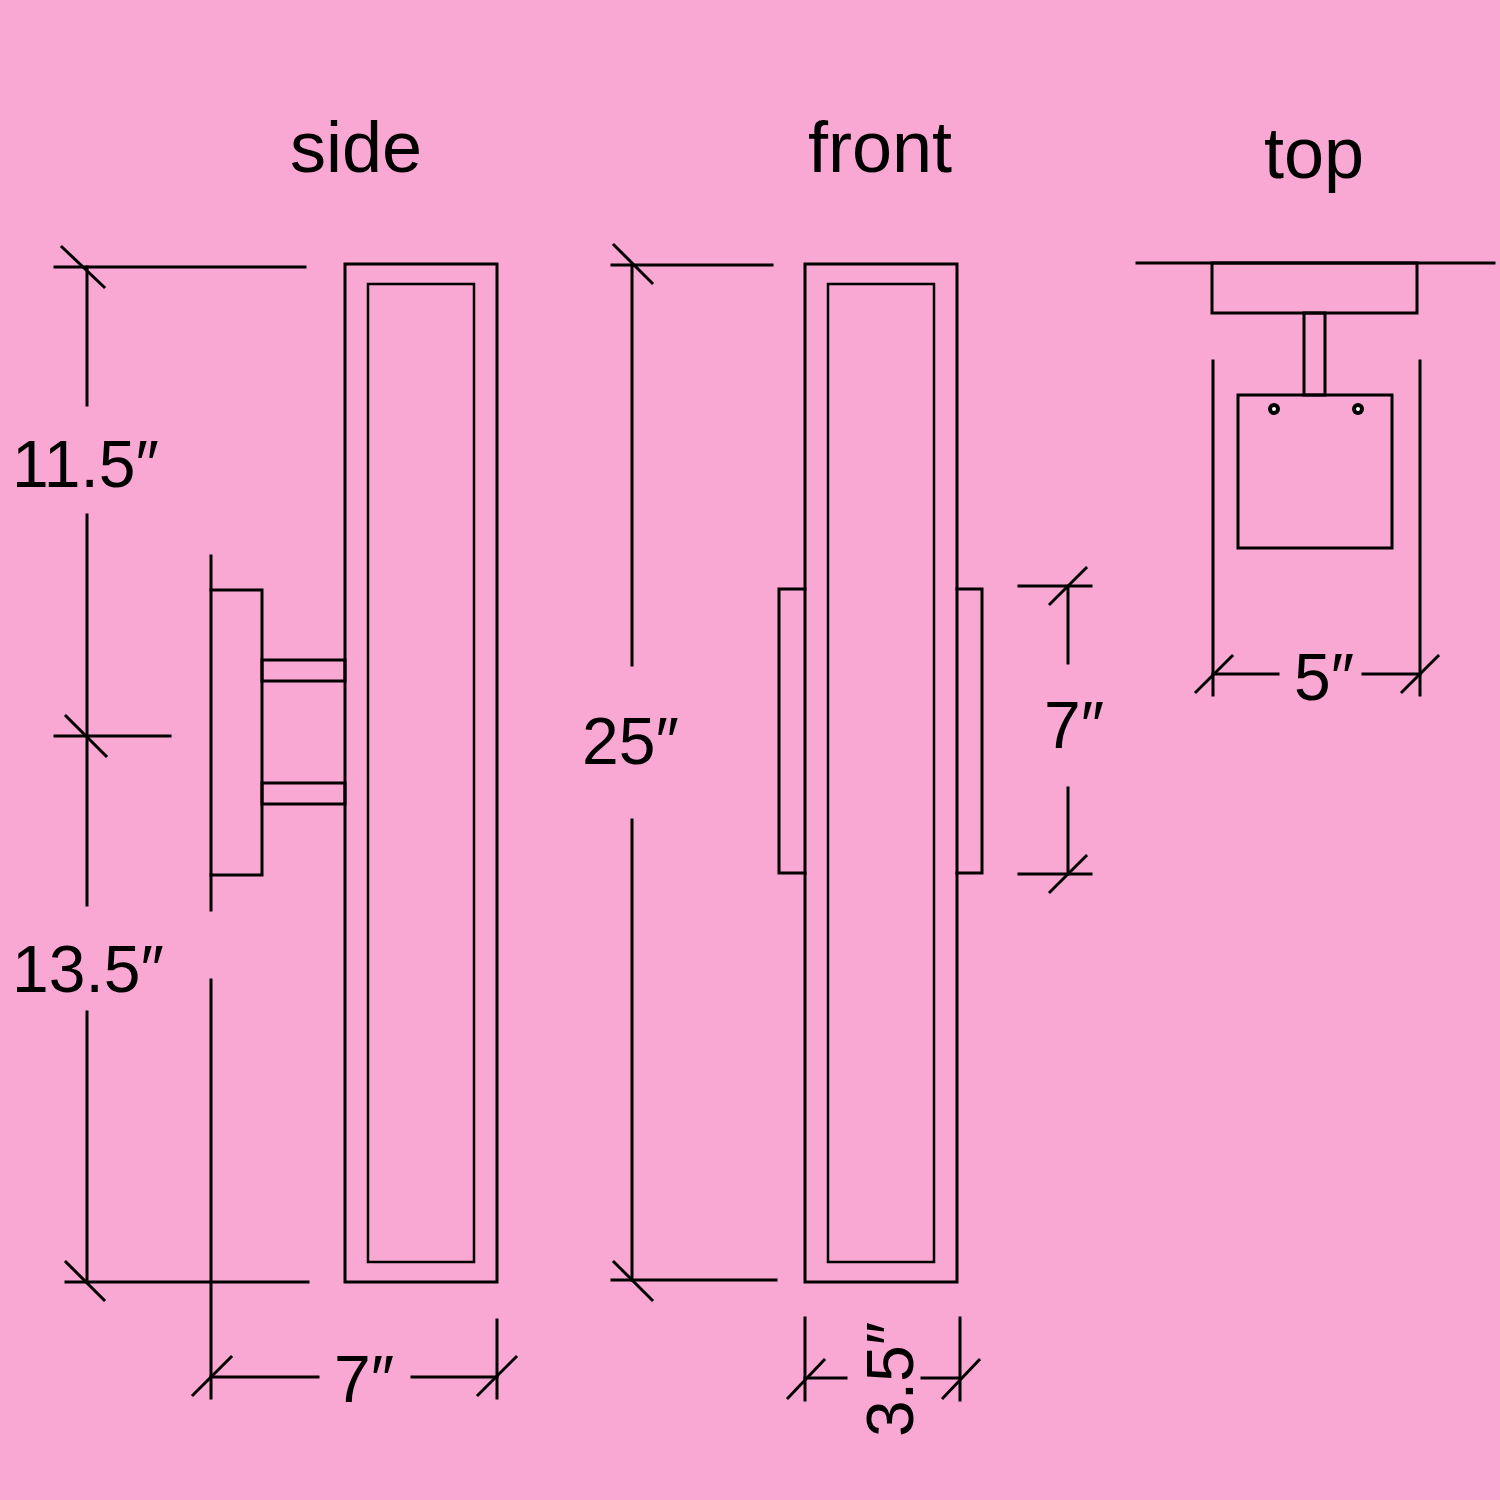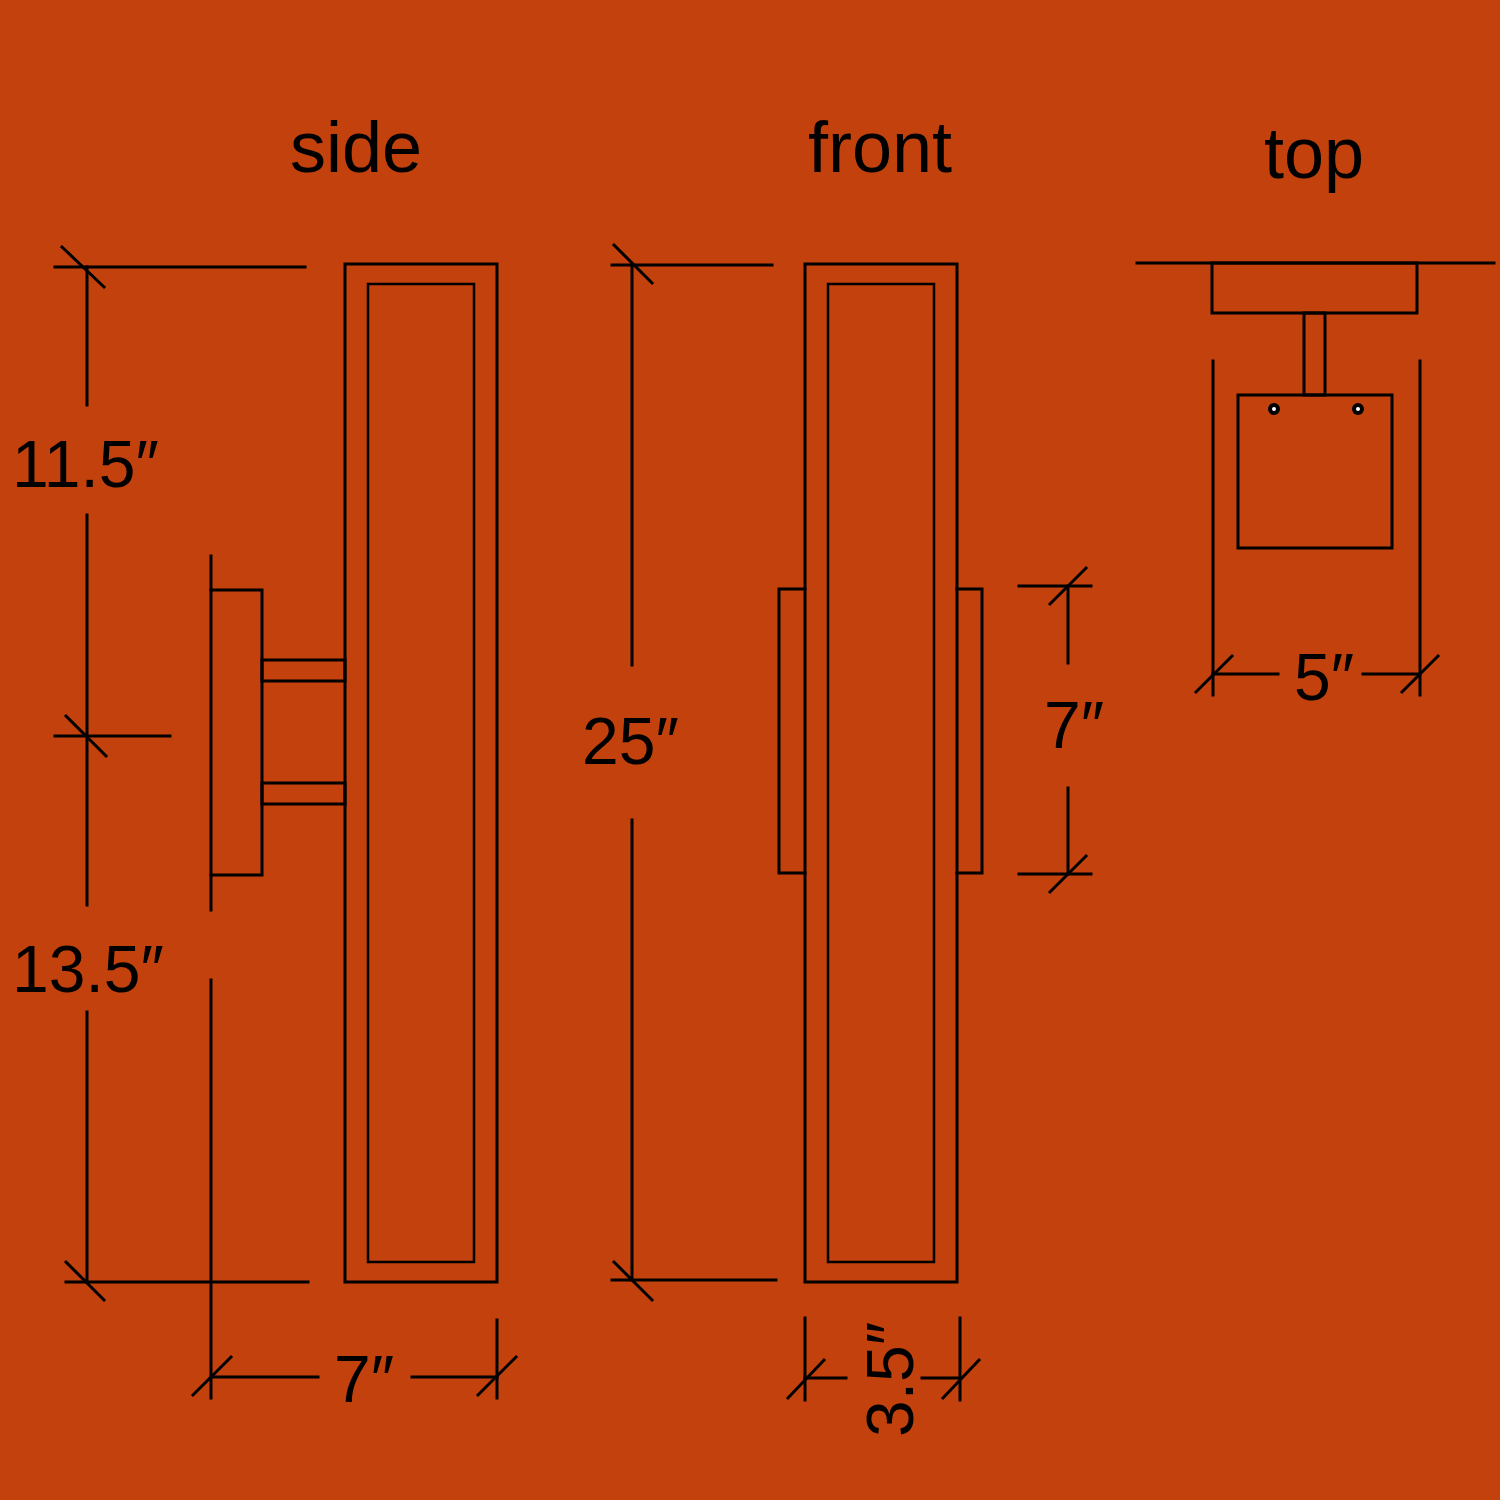--- a/index.html
+++ b/index.html
@@ -1,16 +1,16 @@
 <!DOCTYPE html>
 <html><head>
   <meta charset="utf-8">
   <style>
     html, body { margin: 0; padding: 0; background: #ffffff; }
-    #canvas { position: relative; width: 1500px; height: 1500px; background: #c2410c; overflow: hidden; }
+    #canvas { position: relative; width: 1500px; height: 1500px; background: #f9a8d4; overflow: hidden; }
     svg { position: absolute; left: 0; top: 0; }
     .ln { stroke: #000; stroke-width: 3; fill: none; stroke-linecap: square; }
     .thin { stroke: #000; stroke-width: 2.5; fill: none; }
     .lbl { font-family: "Liberation Sans", "DejaVu Sans", sans-serif; font-size: 72px; fill: #000; }
     .dim { font-family: "Liberation Sans", "DejaVu Sans", sans-serif; font-size: 66px; fill: #000; }
   </style>
 </head>
 <body>
 
 <div id="canvas">

